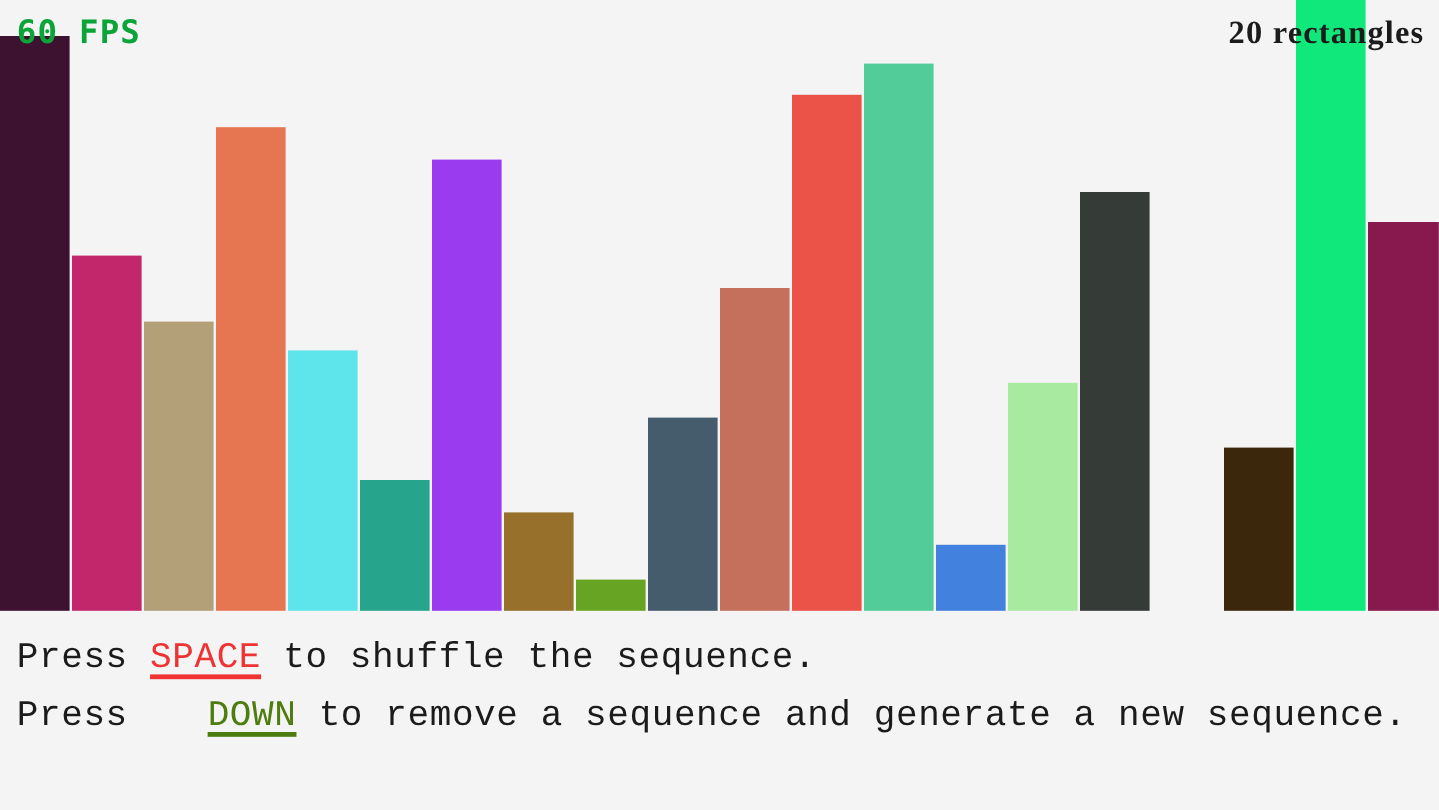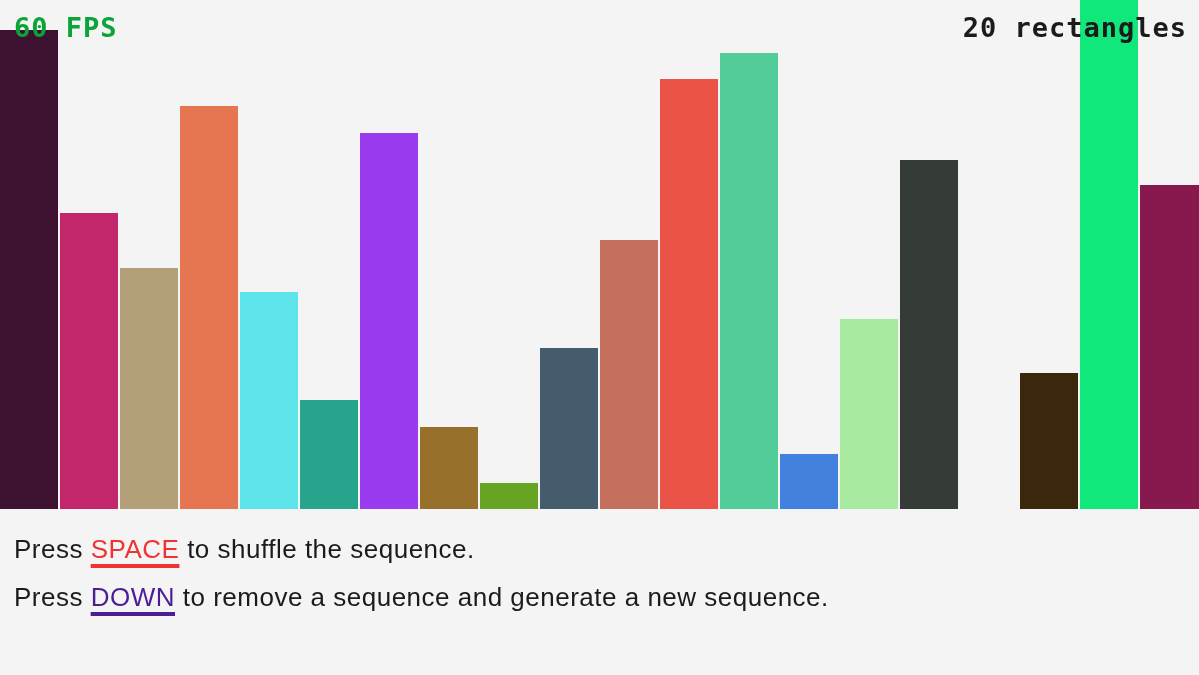--- a/index.html
+++ b/index.html
@@ -56,22 +56,22 @@
   #instructions {
     position: absolute;
     left: 0;
     top: 509px;
     width: 1199px;
     height: 166px;
     padding: 16px 0 0 14px;
     box-sizing: border-box;
   }
   .instr-line {
-    font-family: Liberation Sans, sans-serif;
-    font-size: 26px;
+    font-family: Liberation Mono, monospace;
+    font-size: 30px;
     color: #1b1b1b;
     line-height: 48px;
     white-space: nowrap;
     letter-spacing: 0.5px;
   }
   .key {
     color: #ef3333;
     text-decoration: underline;
     text-decoration-thickness: 4px;
     text-underline-offset: 6px;
@@ -99,24 +99,24 @@
       <div class="bar" style="left: 780px; width: 58px; height: 55px; background: rgb(66, 129, 222);"></div>
       <div class="bar" style="left: 840px; width: 58px; height: 190px; background: rgb(168, 235, 160);"></div>
       <div class="bar" style="left: 900px; width: 58px; height: 349px; background: rgb(53, 59, 54);"></div>
       <div class="bar" style="left: 1020px; width: 58px; height: 136px; background: rgb(59, 39, 12);"></div>
       <div class="bar" style="left: 1080px; width: 58px; height: 509px; background: rgb(17, 232, 124);"></div>
       <div class="bar" style="left: 1140px; width: 59px; height: 324px; background: rgb(135, 25, 79);"></div>
     </div>
 
   <div class="hud" id="fps-label" style="color: rgb(11, 164, 56);">60 FPS</div>
 
-  <div class="hud" id="count-label" style="color: rgb(27, 27, 27);">20 rectangles</div>
+  <div class="hud" id="count-label" style="color: rgb(27, 27, 27); font-family: Liberation Serif, serif;">20 rectangles</div>
 
   <div id="instructions">
     <div class="instr-line">
       <span>Press </span><span class="key" style="color: rgb(239, 51, 51);">SPACE</span><span> to shuffle the sequence.</span>
     </div>
     <div class="instr-line">
-      <span>Press </span><span class="key" style="color: #4c1d95;">DOWN</span><span> to remove a sequence and generate a new sequence.</span>
+      <span>Press </span><span class="key" style="color: #4d7c0f; margin-left: 48px;">DOWN</span><span> to remove a sequence and generate a new sequence.</span>
     </div>
   </div>
 
 </div>
 
 </body></html>

